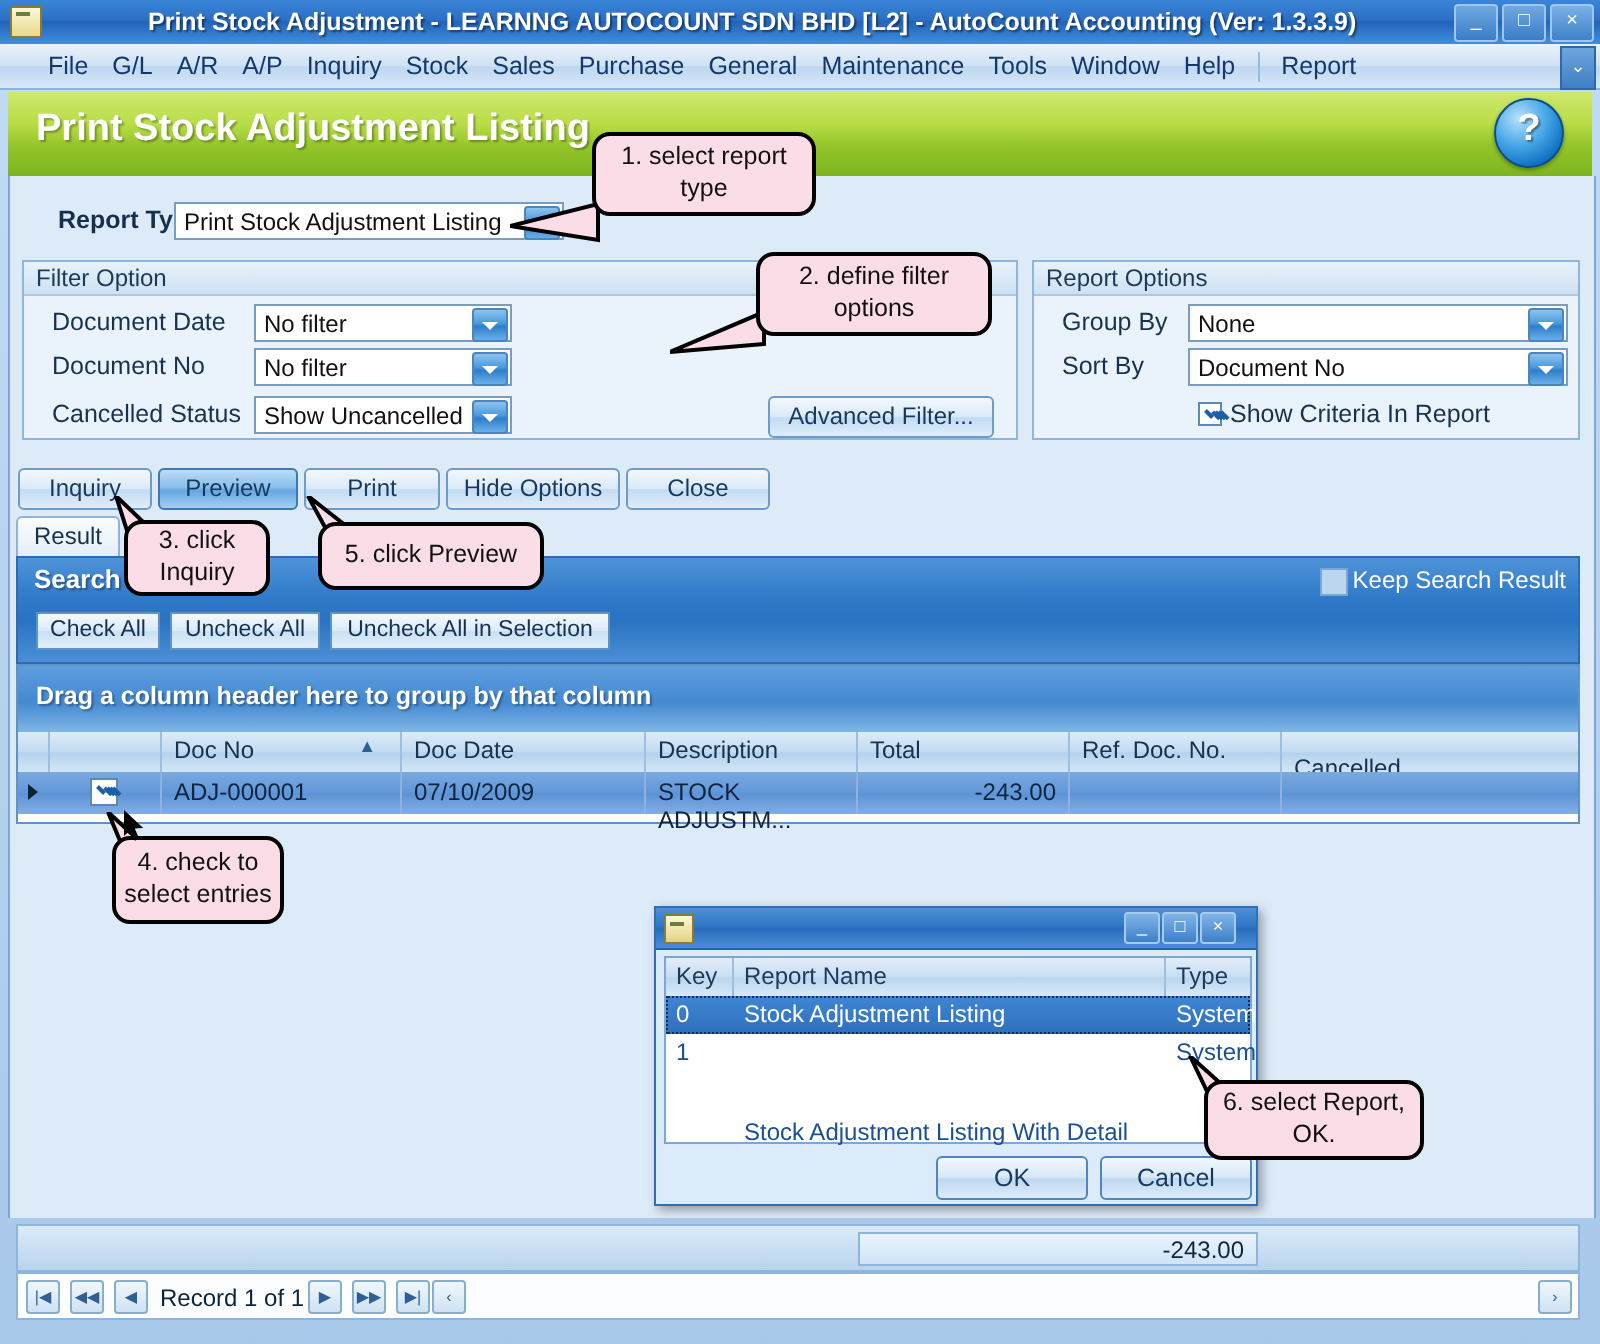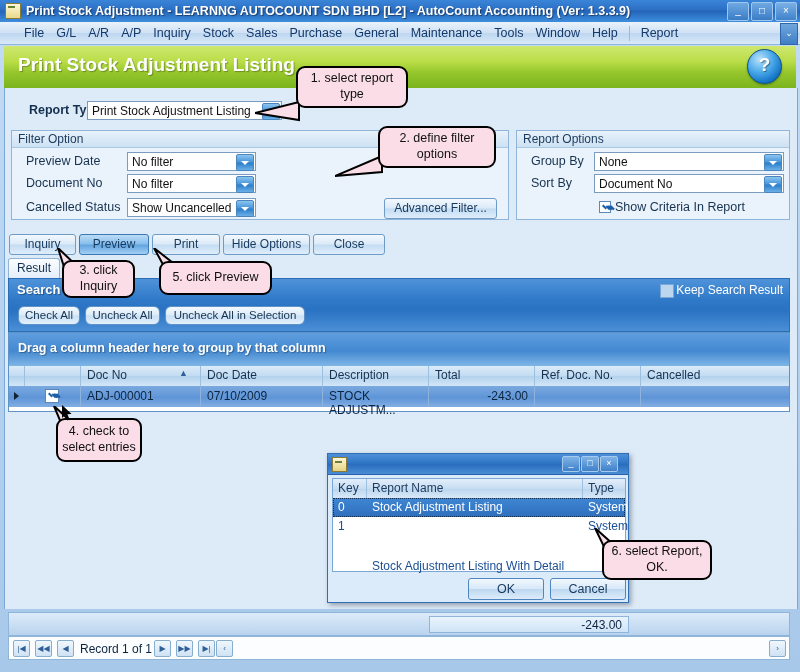--- a/index.html
+++ b/index.html
@@ -19,21 +19,21 @@
     position:absolute;left:0;top:0;width:800px;height:22px;
     background:linear-gradient(180deg,#3a85d8 0%,#2c6fc4 45%,#2364b8 50%,#3e8ede 100%);
     border-bottom:1px solid #1d5296;
     display:flex;align-items:center;
   }
   .tb-icon{width:14px;height:14px;margin-left:5px;margin-right:5px;
     background:linear-gradient(180deg,#fdf8d8,#e8d98a);
     border:1px solid #8a7a35;border-radius:1px;position:relative;}
   .tb-icon:after{content:"";position:absolute;left:2px;top:2px;width:7px;height:2px;background:#6b7f3a;}
   .tb-title{color:#fff;font-weight:bold;font-size:12.5px;
-            text-shadow:1px 1px 1px rgba(0,0,0,.45);white-space:nowrap;}
+            text-shadow:1px 1px 1px rgba(0,0,0,.45);white-space:nowrap;margin-left:48px;}
   .tb-btns{position:absolute;right:3px;top:2px;display:flex;gap:2px;}
   .tb-btn{width:20px;height:17px;border:1px solid #9fc7ee;border-radius:2px;
     background:linear-gradient(180deg,#6fa9e2,#3a7cc6);
     color:#fff;font-size:10px;line-height:15px;text-align:center;font-family:"Liberation Sans",sans-serif;}
   .tb-btn.close{background:linear-gradient(180deg,#7ab0e6,#3f82ca);}
 
   
   .menubar{
     position:absolute;left:0;top:22px;width:800px;height:23px;
     background:linear-gradient(180deg,#e9f2fb 0%,#cfe1f4 50%,#bed7f0 52%,#d8e8f8 100%);
@@ -104,21 +104,21 @@
   
   .srpanel{position:absolute;left:8px;top:278px;width:782px;height:54px;box-sizing:border-box;
     background:linear-gradient(180deg,#4f93d9 0%,#2f79c8 40%,#2a72c2 60%,#4a8fd6 100%);
     border:1px solid #2a6cb5;}
   .sr-title{position:absolute;left:8px;top:3px;color:#fff;font-weight:bold;font-size:13px;
     text-shadow:1px 1px 1px rgba(0,0,0,.35);}
   .sr-keep{position:absolute;right:6px;top:4px;color:#fff;font-size:12px;}
   .sr-keep .box{position:absolute;left:-16px;top:1px;width:12px;height:12px;background:#bcd6ef;border:1px solid #7ba7d6;}
   .sbtn{position:absolute;top:27px;height:19px;box-sizing:border-box;
     background:linear-gradient(180deg,#f4f9fe 0%,#dcebf9 48%,#c8e0f4 52%,#e4f0fc 100%);
-    border:1px solid #5f92c6;border-radius:6px;color:#16324f;font-size:11.5px;text-align:center;line-height:17px;}
+    border:1px solid #5f92c6;border-radius:0;color:#16324f;font-size:11.5px;text-align:center;line-height:17px;}
 
   
   .gridwrap{position:absolute;left:8px;top:332px;width:782px;height:80px;box-sizing:border-box;
     border:1px solid #5f92c6;background:#fff;}
   .griptop{position:absolute;left:0;top:0;width:780px;height:33px;
     background:linear-gradient(180deg,#5f9ede 0%,#4a8ed5 40%,#4489d1 55%,#7fb6e6 100%);}
   .griptop .txt{position:absolute;left:9px;top:8px;color:#fff;font-weight:bold;font-size:12.5px;
     text-shadow:1px 1px 1px rgba(0,0,0,.3);}
   .ghead{position:absolute;left:0;top:33px;width:780px;height:20px;
     background:linear-gradient(180deg,#dcebf9 0%,#c2dbf1 50%,#b4d2ec 52%,#d3e6f8 100%);
@@ -232,21 +232,21 @@
 
   <div class="rt-label">Report Type</div>
   <div class="combo" style="left:87px;top:101px;width:195px;">
     <div class="txt">Print Stock Adjustment Listing</div>
     <div class="arrow"></div>
   </div>
 
   <div class="groupbox" style="left:11px;top:130px;width:498px;height:90px;">
     <div class="gb-head">Filter Option</div>
   </div>
-  <div class="fieldlabel" style="left:26px;top:154px;">Preview Date</div>
+  <div class="fieldlabel" style="left:26px;top:154px;">Document Date</div>
   <div class="combo" style="left:127px;top:152px;width:129px;">
     <div class="txt">No filter</div>
     <div class="arrow"></div>
   </div>
 
   <div class="fieldlabel" style="left:26px;top:176px;">Document No</div>
   <div class="combo" style="left:127px;top:174px;width:129px;">
     <div class="txt">No filter</div>
     <div class="arrow"></div>
   </div>
@@ -304,21 +304,21 @@
       <div class="gh-cell" style="left:0;width:16px;"></div>
       <div class="gh-cell" style="left:16px;width:56px;"></div>
       <div class="gh-cell" style="left:72px;width:120px;">
         <span>Doc No</span>
         <span style="position:absolute;right:12px;top:2px;font-size:9px;color:#2f5f96;">▲</span>
       </div>
       <div class="gh-cell" style="left:192px;width:122px;">Doc Date</div>
       <div class="gh-cell" style="left:314px;width:106px;">Description</div>
       <div class="gh-cell" style="left:420px;width:106px;">Total</div>
       <div class="gh-cell" style="left:526px;width:106px;">Ref. Doc. No.</div>
-      <div class="gh-cell" style="left:632px;width:148px;border-right:none;">Cancelled</div>
+      <div class="gh-cell" style="left:632px;width:148px;border-right:none;margin-top:9px;">Cancelled</div>
     </div>
     <div class="grow">
       <div class="rowsel"></div>
       <div class="gr-cell" style="left:16px;width:56px;">
         <span class="cbx checked" style="left:20px;top:3px;width:14px;height:14px;"></span>
       </div>
       <div class="gr-cell" style="left:72px;width:120px;">ADJ-000001</div>
       <div class="gr-cell" style="left:192px;width:122px;">07/10/2009</div>
       <div class="gr-cell" style="left:314px;width:106px;">STOCK ADJUSTM...</div>
       <div class="gr-cell right" style="left:420px;width:106px;">-243.00</div>

